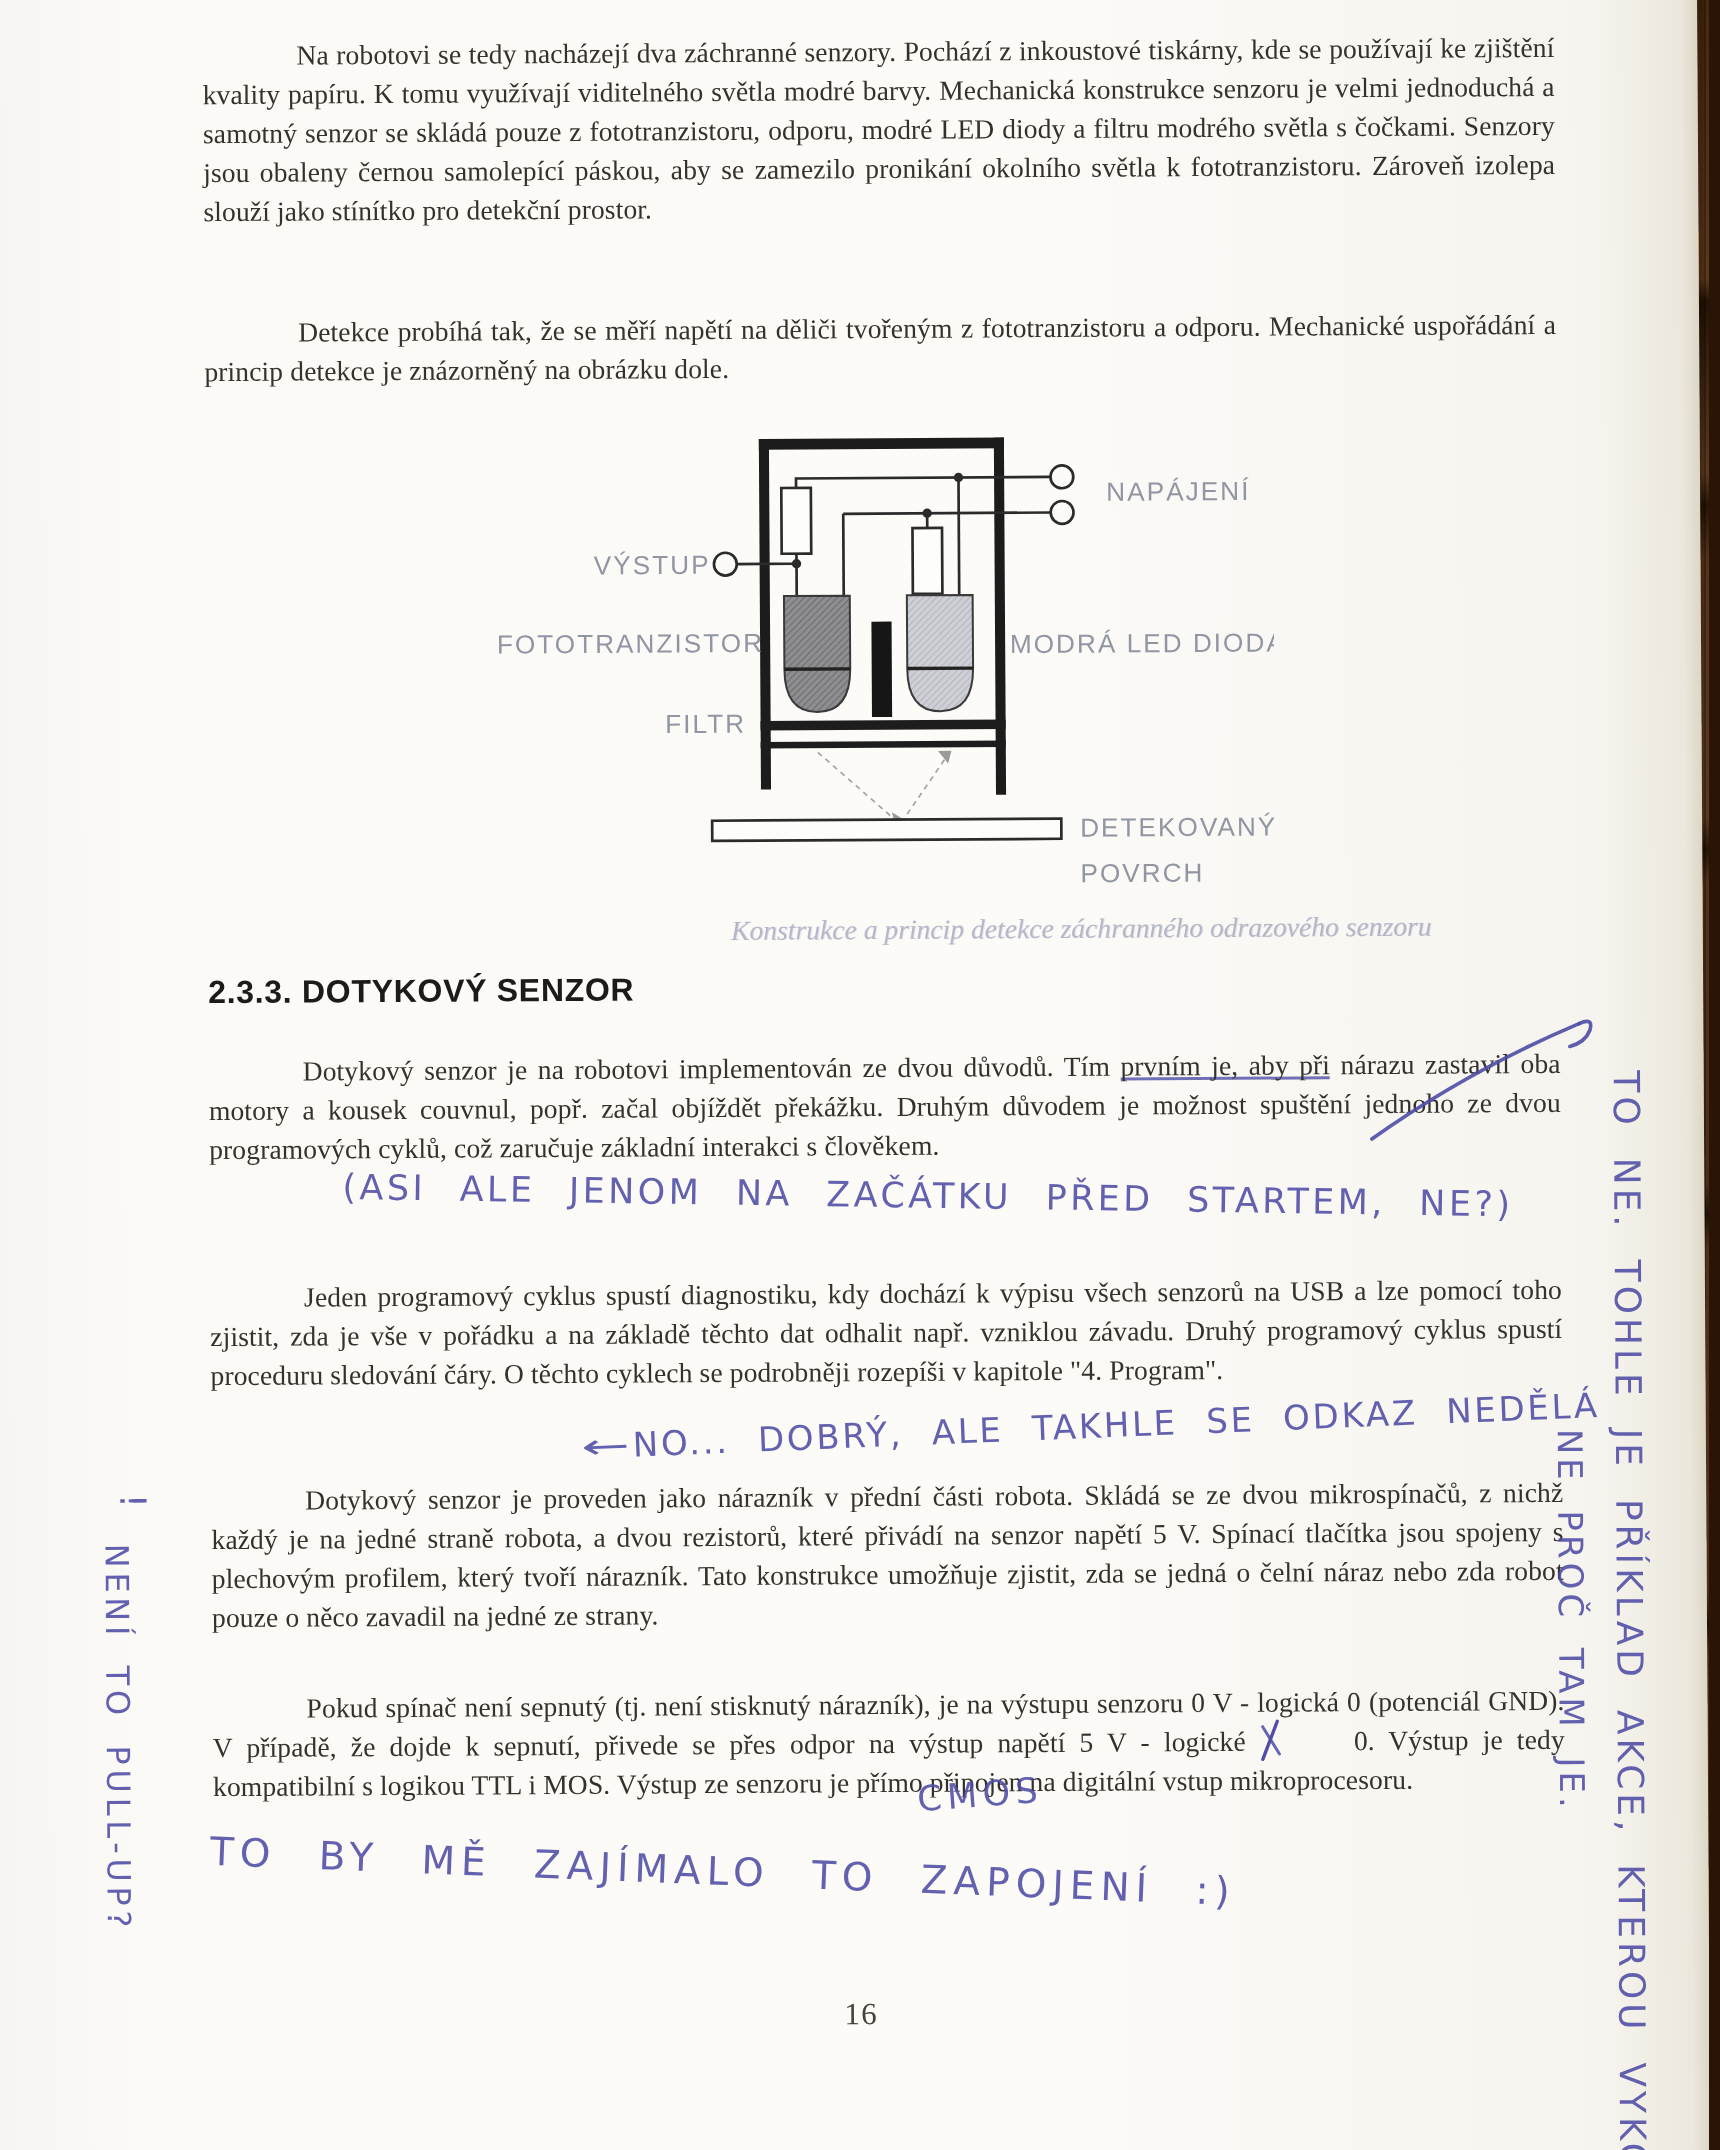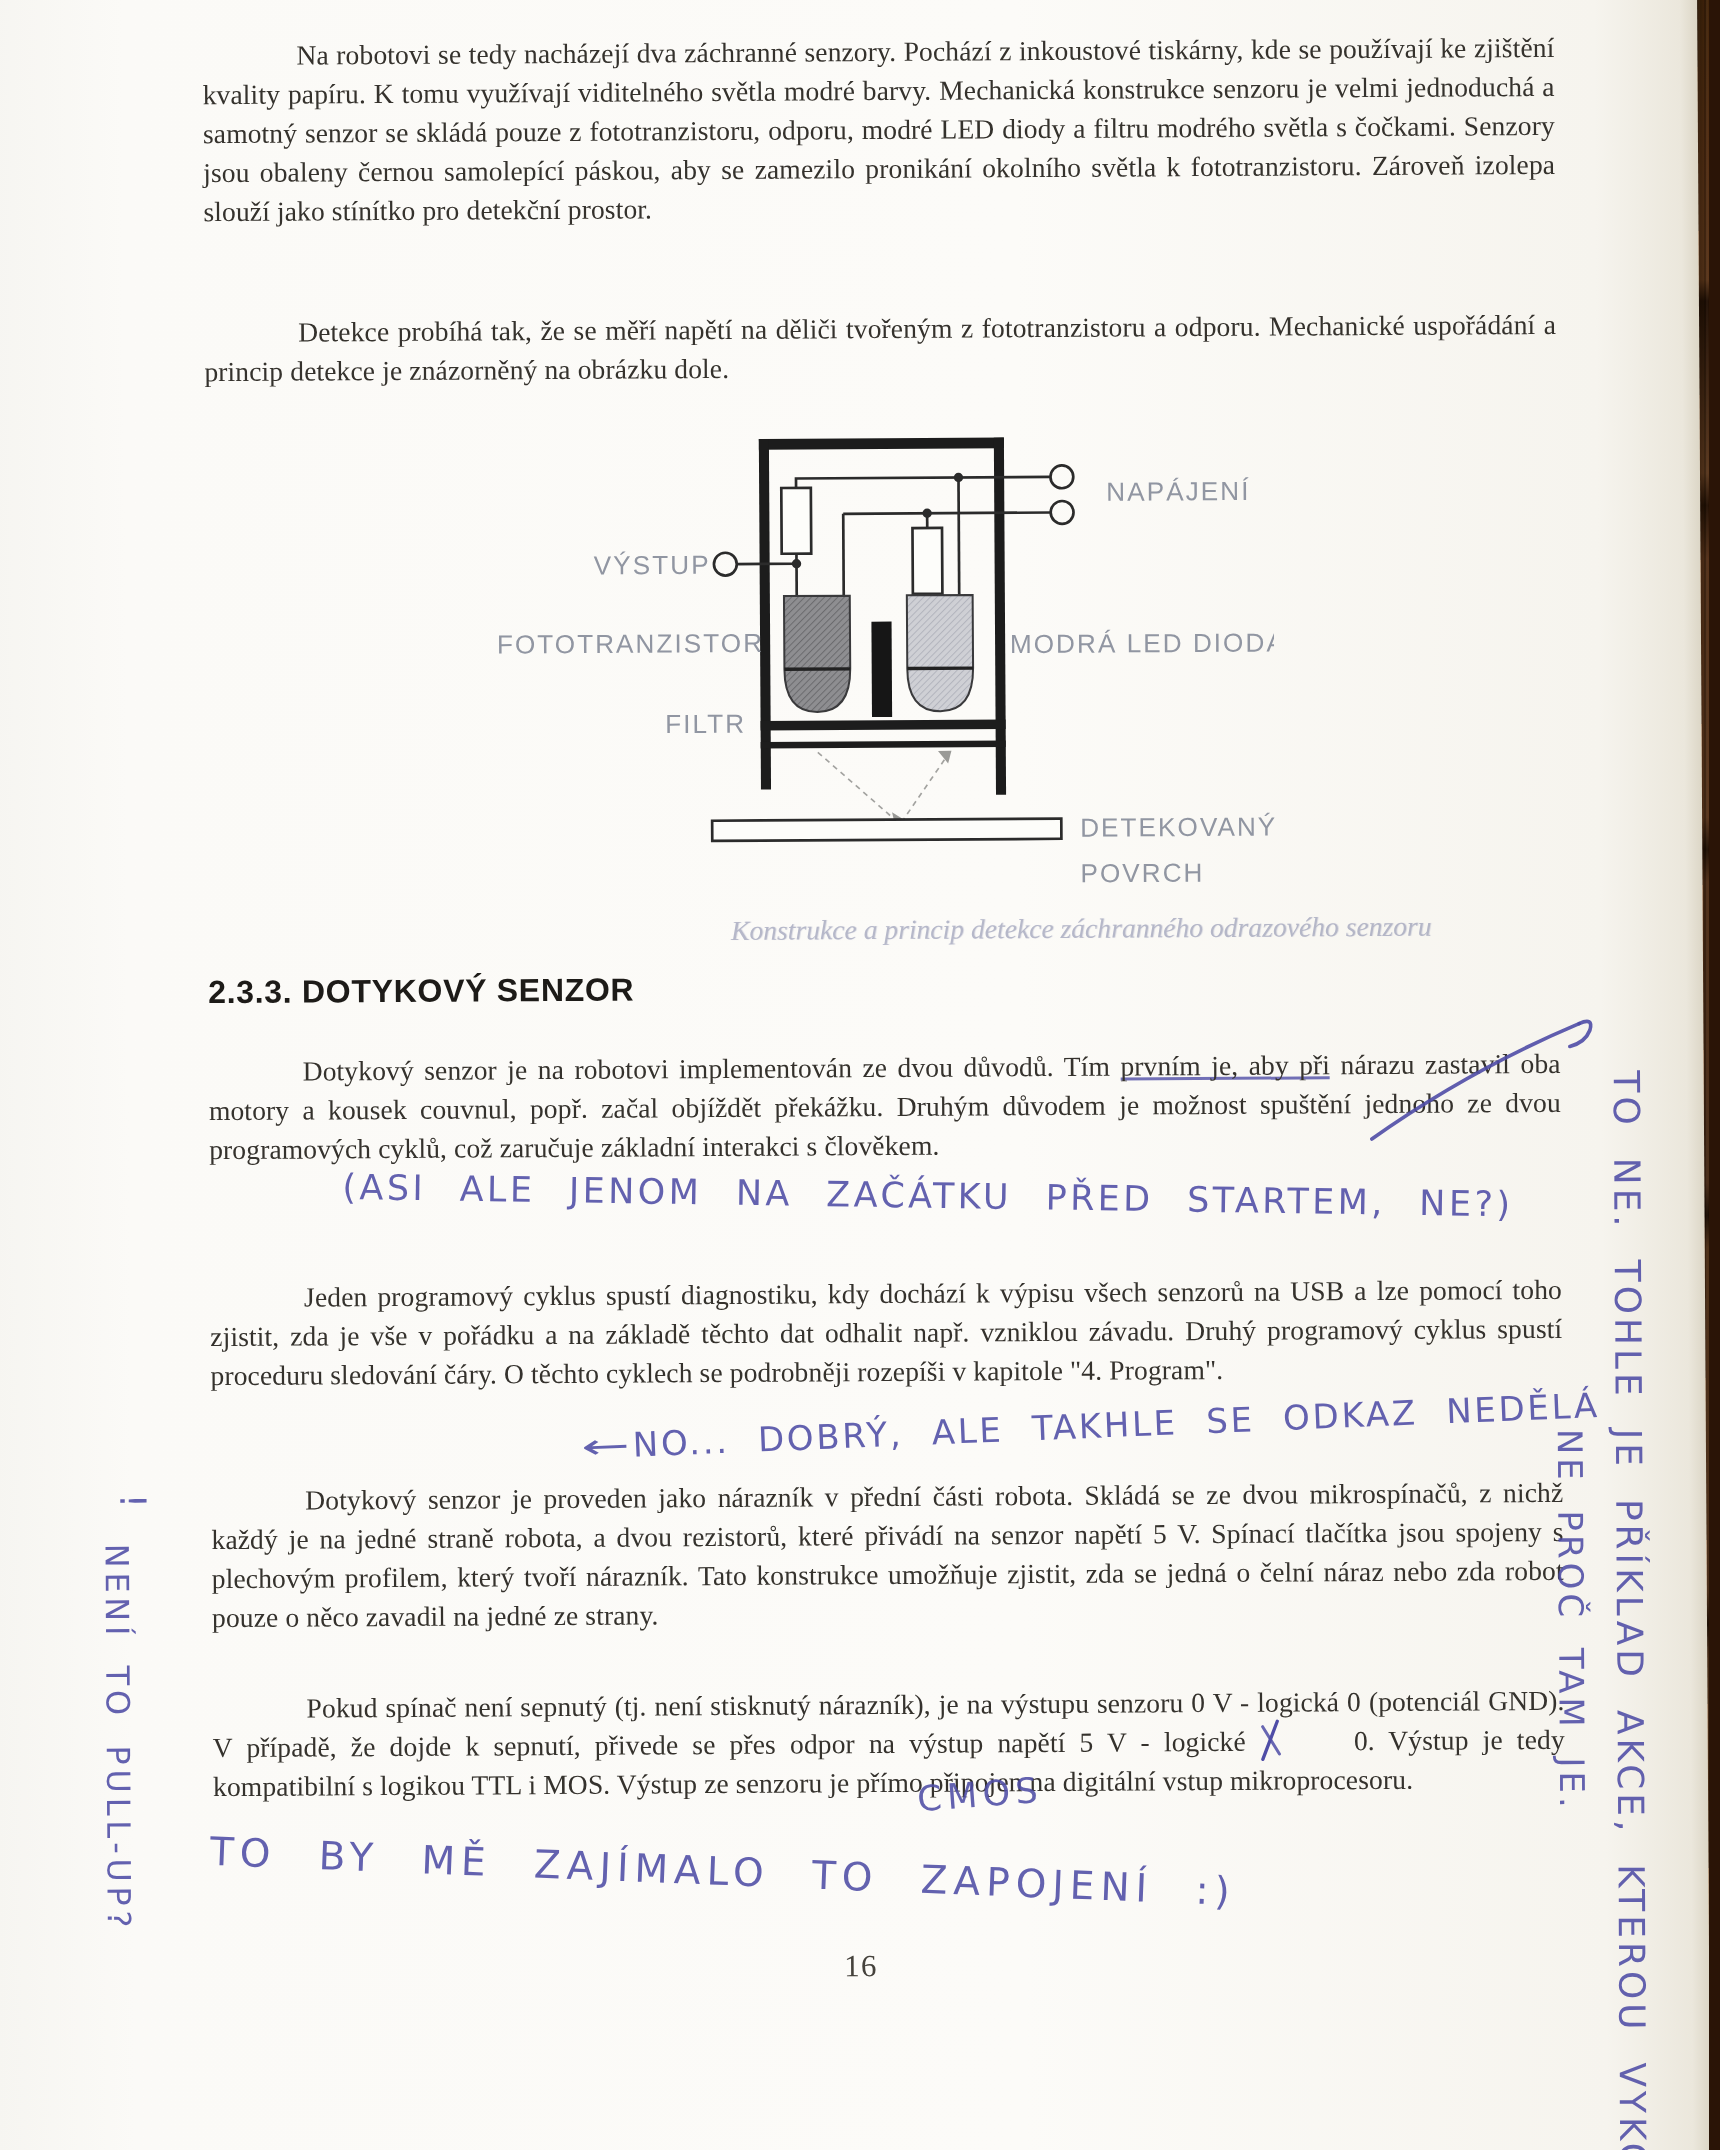--- a/index.html
+++ b/index.html
@@ -22,21 +22,21 @@
 
   
   .para{position:absolute;left:202px;width:1352px;margin:0;
     font-family:"Liberation Serif",serif;font-size:27.6px;line-height:39px;color:#35322d;
     text-align:justify;text-indent:94px;letter-spacing:0.1px;}
   .p1{top:27px;} .p2{top:304px;} .p3{top:1043px;} .p4{top:1269px;} .p5{top:1472px;} .p6{top:1680px;}
   .heading{position:absolute;left:202px;top:965px;margin:0;
     font-family:"Liberation Sans",sans-serif;font-weight:bold;font-size:32px;color:#1d1b18;letter-spacing:0.7px;}
   .caption{position:absolute;left:625px;top:909px;width:901px;text-align:center;
     font-style:italic;font-size:27.6px;color:#7d82a4;opacity:.55;text-shadow:1px 0 0.7px rgba(130,135,170,.45);}
-  .pagenum{position:absolute;left:832px;top:1943px;font-size:31px;color:#45423c;letter-spacing:1.3px;}
+  .pagenum{position:absolute;left:832px;top:1991px;font-size:31px;color:#45423c;letter-spacing:1.3px;}
   .chapter-italic{}
 
   
   .figure{position:absolute;left:410px;top:430px;width:860px;height:470px;}
   .diaglabel{font-family:"Liberation Sans",sans-serif;font-size:39px;fill:#9196a2;letter-spacing:3px;}
 
   
   .hand{position:absolute;font-family:"DejaVu Sans",sans-serif;color:#4f4da6;opacity:.88;white-space:nowrap;}
   .note-start{left:335px;top:1171px;font-size:35px;letter-spacing:3.4px;word-spacing:19px;transform:rotate(1.2deg);}
   .note-ref{left:583px;top:1402px;font-size:34px;letter-spacing:2.7px;word-spacing:15px;transform:rotate(-2deg);}

